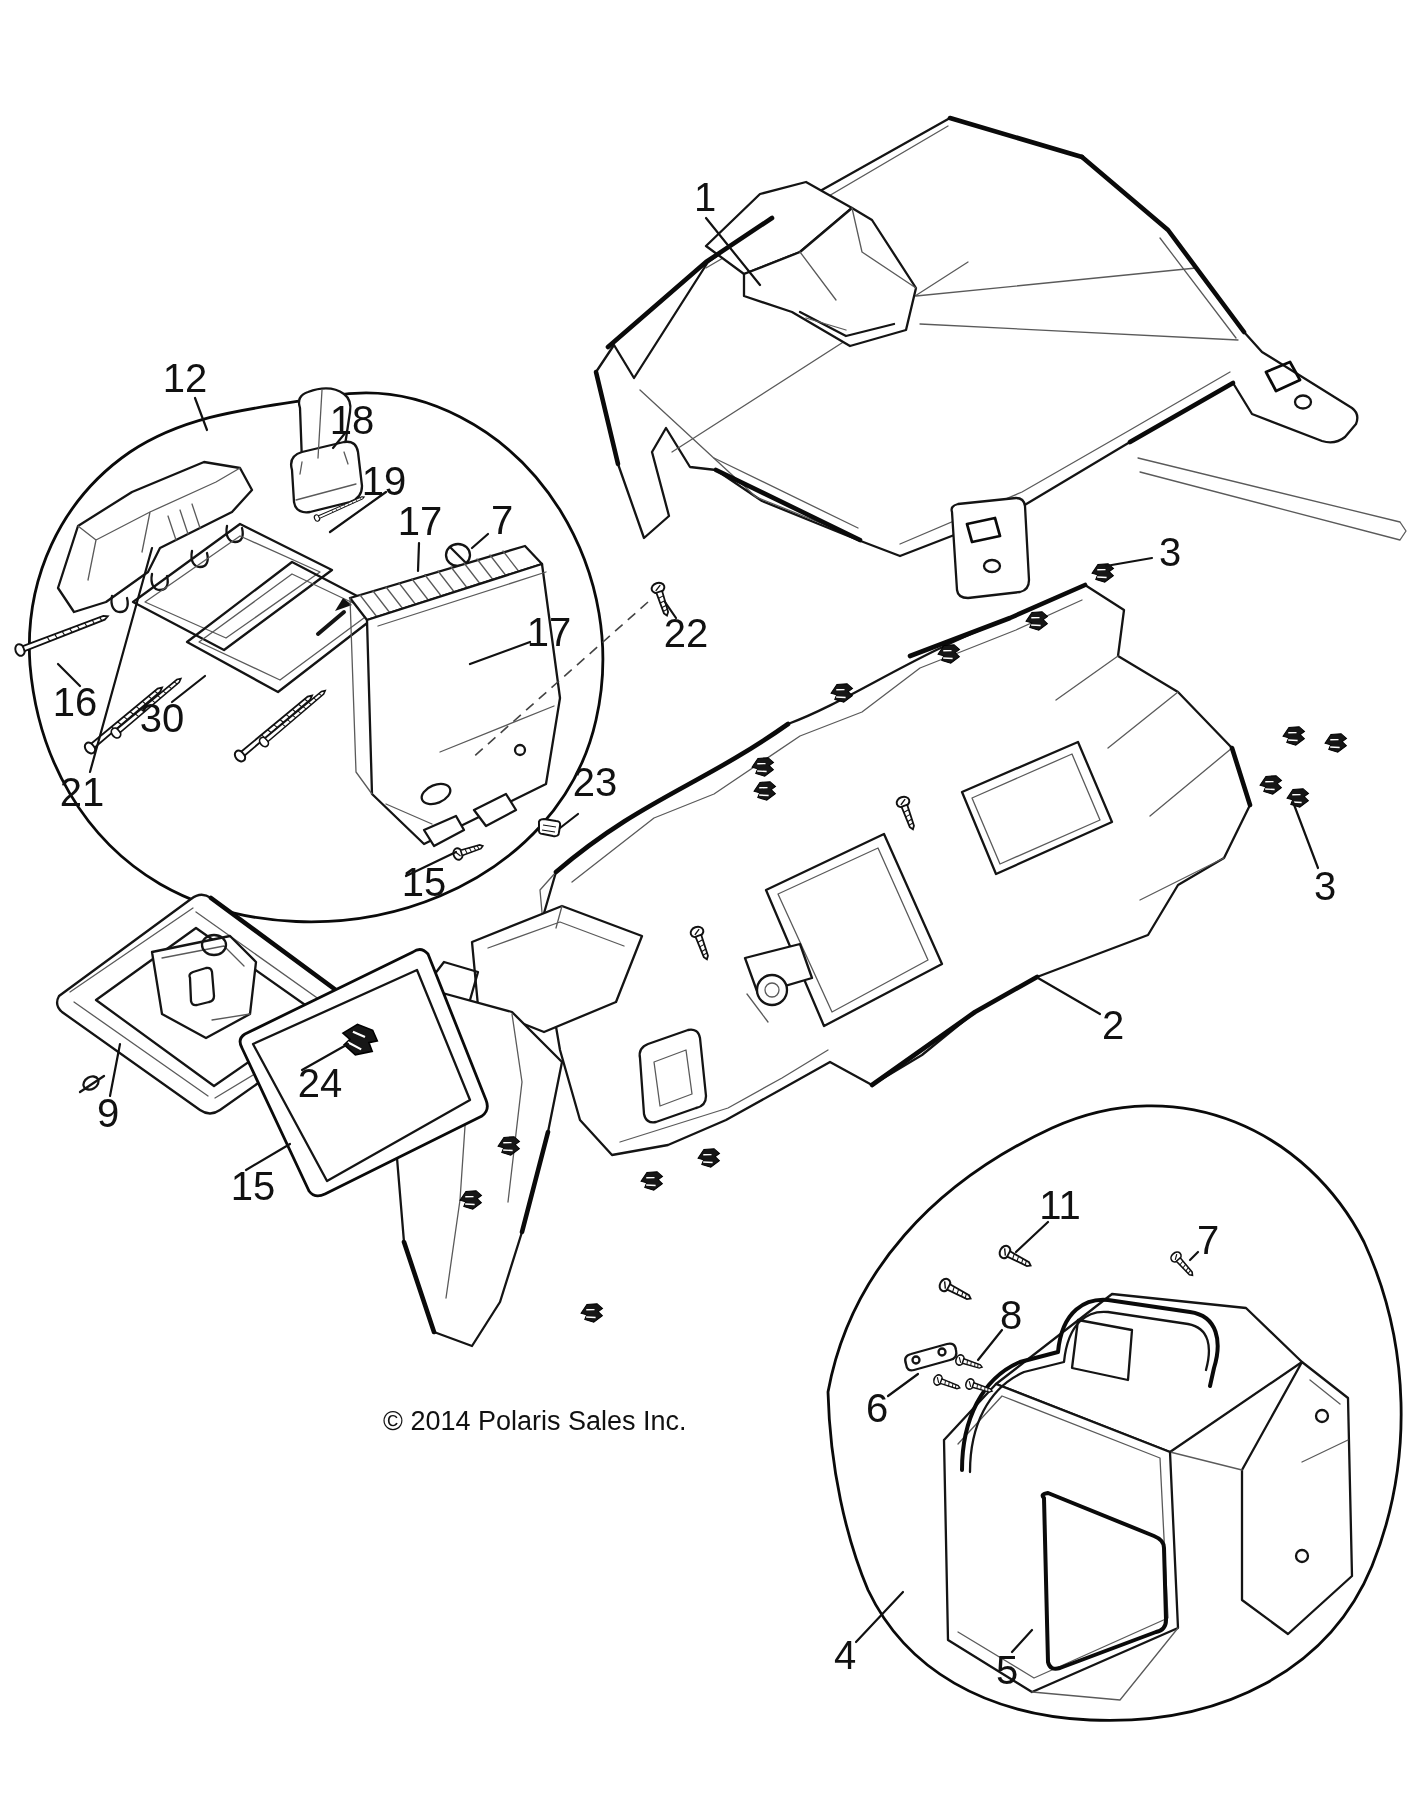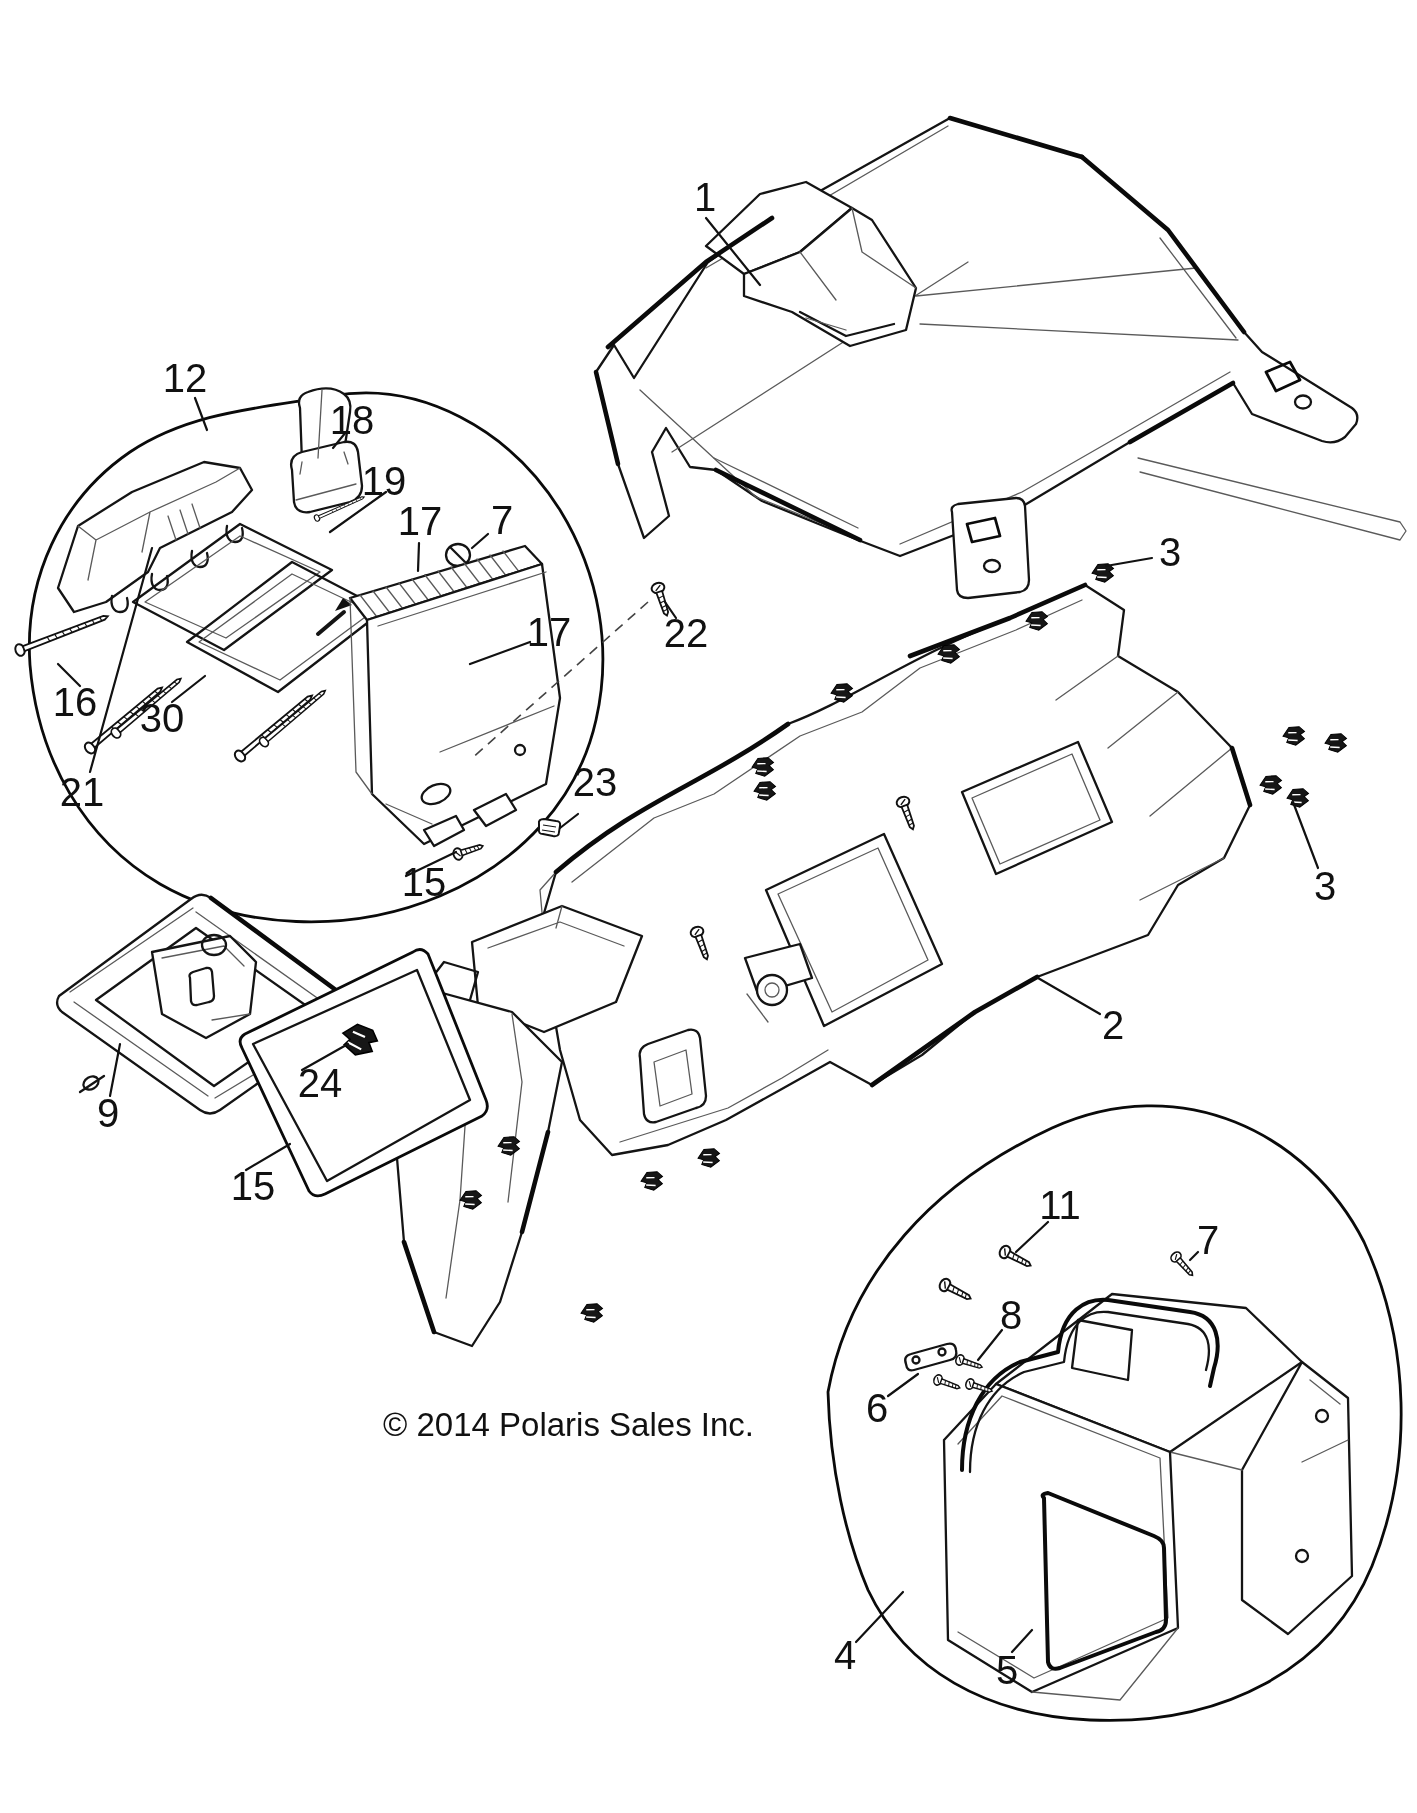--- a/index.html
+++ b/index.html
@@ -7,21 +7,21 @@
     position:relative;width:1417px;height:1813px;background:#ffffff;
     font-family:"Liberation Sans", sans-serif;overflow:hidden;
   }
   .art{position:absolute;left:0;top:0;width:1417px;height:1813px;}
   .callout{
     position:absolute;transform:translate(-50%,-50%);
     font-size:40px;color:#111;line-height:1;white-space:nowrap;
     font-family:"Liberation Sans", sans-serif;
   }
   .copyright{
-    position:absolute;font-size:33px;color:#111;white-space:nowrap;
+    position:absolute;font-size:27px;color:#111;white-space:nowrap;
     font-family:"Liberation Sans", sans-serif;
   }
   
   .ln{fill:none;stroke:#141414;stroke-width:2.3;stroke-linejoin:round;stroke-linecap:round;}
   .lt{fill:none;stroke:#5a5a5a;stroke-width:1.3;stroke-linejoin:round;stroke-linecap:round;}
   .lx{fill:none;stroke:#0a0a0a;stroke-width:4.6;stroke-linejoin:round;stroke-linecap:round;}
   .lb{fill:none;stroke:#0a0a0a;stroke-width:2.8;stroke-linejoin:round;stroke-linecap:round;}
   .ldr{fill:none;stroke:#111;stroke-width:2.2;stroke-linecap:round;}
   .dash{fill:none;stroke:#444;stroke-width:1.6;stroke-dasharray:10 7;}
   .wfill{fill:#ffffff;}

